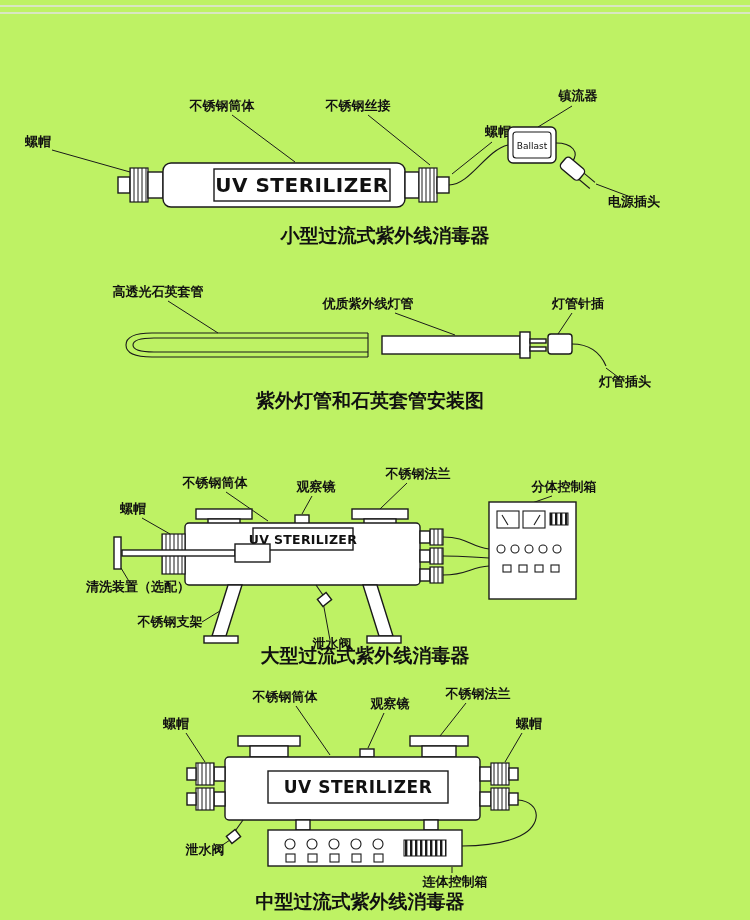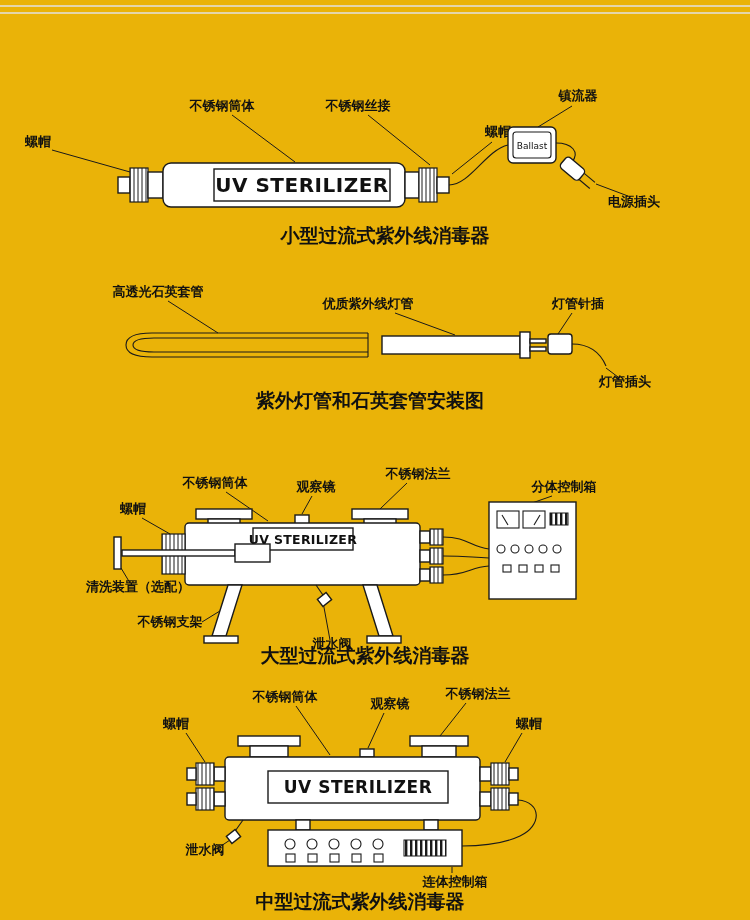--- a/index.html
+++ b/index.html
@@ -1,16 +1,16 @@
 <!DOCTYPE html>
 <html><head>
 <meta charset="utf-8">
 <style>
   html,body{margin:0;padding:0;background:#fff;}
-  .canvas{position:relative;width:750px;height:920px;background:#eab308;overflow:hidden;
+  .canvas{position:relative;width:750px;height:920px;background:#bef264;overflow:hidden;
           font-family:"DejaVu Sans","Liberation Sans",sans-serif;}
   svg{display:block;}
   text{fill:#111;}
   .lbl{font-size:13px;font-weight:700;}
   .title{font-size:19px;font-weight:700;}
   .ballast-t{font-size:9px;font-weight:400;}
   .dev-lg{font-size:20px;font-weight:700;letter-spacing:.5px;}
   .dev-md{font-size:17px;font-weight:700;letter-spacing:.5px;}
   .dev-sm{font-size:12.5px;font-weight:700;letter-spacing:.3px;}
   .outline{fill:#fff;stroke:#1a1a1a;stroke-width:1.4;}

